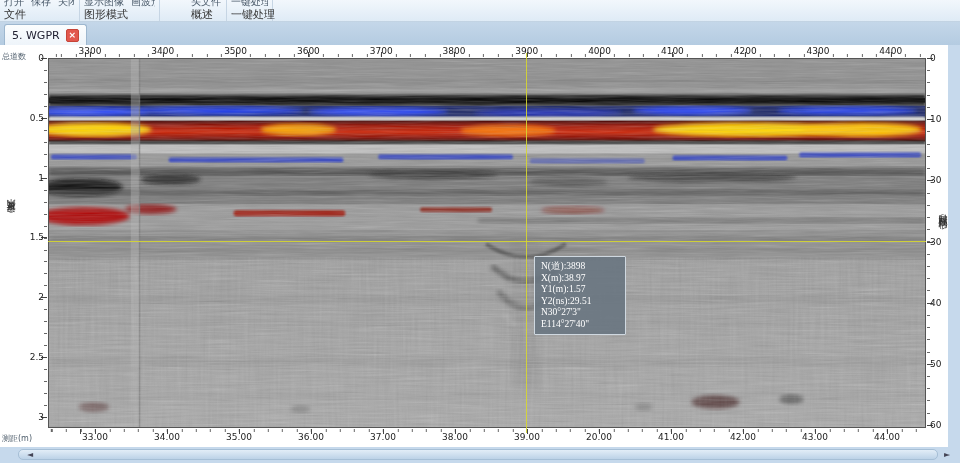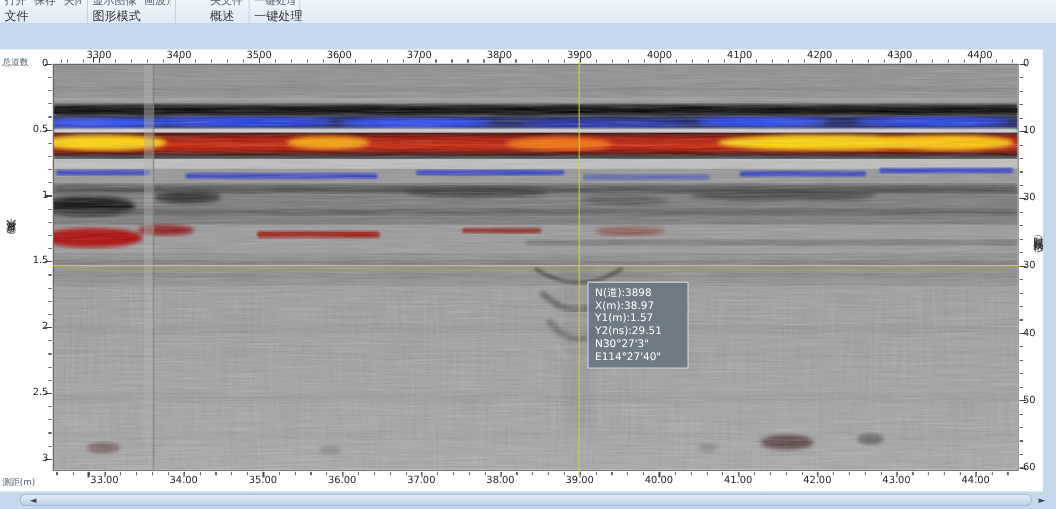--- a/index.html
+++ b/index.html
@@ -61,21 +61,21 @@
 
   .vlabel { position:absolute; font-size:9px; color:#333; writing-mode:vertical-rl; letter-spacing:1px; }
   .vlabel-left { left:5px; top:168px; transform:rotate(180deg); }
   .vlabel-right { left:936px; top:162px; }
 
   .crosshair-v { position:absolute; left:526px; top:8px; width:1px; height:380px; background:#d6d630; opacity:.9; }
   .crosshair-h { position:absolute; left:48px; top:196px; width:878px; height:1px; background:#d6d630; opacity:.9; }
 
   .tooltip { position:absolute; left:534px; top:211px; width:92px; padding:4px 6px;
              background:rgba(104,116,128,.88); border:1px solid #cfd8e0; border-radius:1px; }
-  .tooltip div { font-size:9.5px; line-height:11.5px; color:#fff; white-space:nowrap; }
+  .tooltip div { font-size:9.5px; line-height:11.5px; color:#fff; white-space:nowrap;font-family:Liberation Serif, serif; }
 
   
   .hscroll { position:absolute; left:0; top:447px; width:960px; height:15px; background:#c6d9ec; }
   .hthumb { position:absolute; left:18px; top:2px; width:920px; height:11px; border-radius:5px;
             background:linear-gradient(#e2edf7,#bcd2e7); border:1px solid #a6bfd6; cursor:pointer; }
   .harrow { position:absolute; top:3px; font-size:8px; color:#445; line-height:9px; cursor:pointer; }
   .harrow-left { left:27px; } .harrow-right { left:944px; }
 </style>
 </head>
 <body>
@@ -105,20 +105,26 @@
       <div class="row2">概述</div>
     </div>
     <div class="rgroup g4">
       <div class="row1">
           <span class="rbtn">一键处理</span>
         </div>
       <div class="row2">一键处理</div>
     </div>
   </div>
 
+  <div class="tabbar">
+    <div class="tab">
+      <span class="tab-title">5. WGPR</span>
+      <span class="tab-close">×</span>
+    </div>
+  </div>
 
   <div class="workspace">
 
     <span class="corner-label" style="left:2px;top:6px;">总道数</span>
     <span class="corner-label" style="left:2px;top:388px;">测距(m)</span>
 
     <div class="ticks t-top-minor"></div>
     <div class="ticks t-top-major"></div>
     <div class="ticks t-bot-minor"></div>
     <div class="ticks t-bot-major"></div>
@@ -142,21 +148,21 @@
         <span style="left: 890.8px;">4400</span>
       </div>
     <div class="axis-labels xaxis bottom-labels">
         <span style="left: 95px;">33.00</span>
         <span style="left: 167px;">34.00</span>
         <span style="left: 239px;">35.00</span>
         <span style="left: 311px;">36.00</span>
         <span style="left: 383px;">37.00</span>
         <span style="left: 455px;">38.00</span>
         <span style="left: 527px;">39.00</span>
-        <span style="left: 599px;">40.00</span>
+        <span style="left: 599px;">20.00</span>
         <span style="left: 671px;">41.00</span>
         <span style="left: 743px;">42.00</span>
         <span style="left: 815px;">43.00</span>
         <span style="left: 887px;">44.00</span>
       </div>
     <div class="axis-labels yaxis left-labels">
         <span style="top: 13px;">0</span>
         <span style="top: 72.83px;">0.5</span>
         <span style="top: 132.66px;">1</span>
         <span style="top: 192.49px;">1.5</span>

